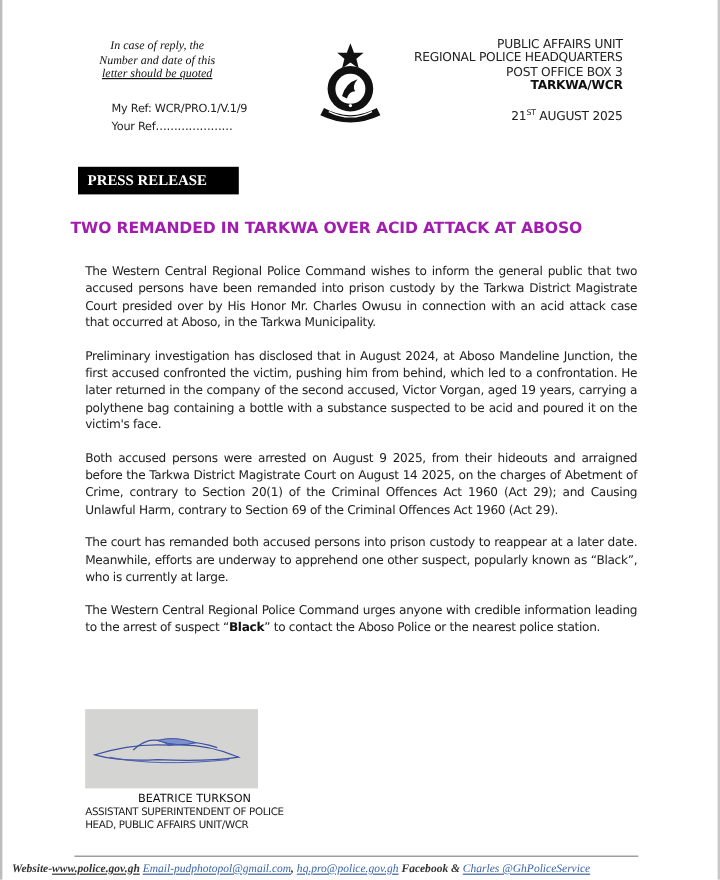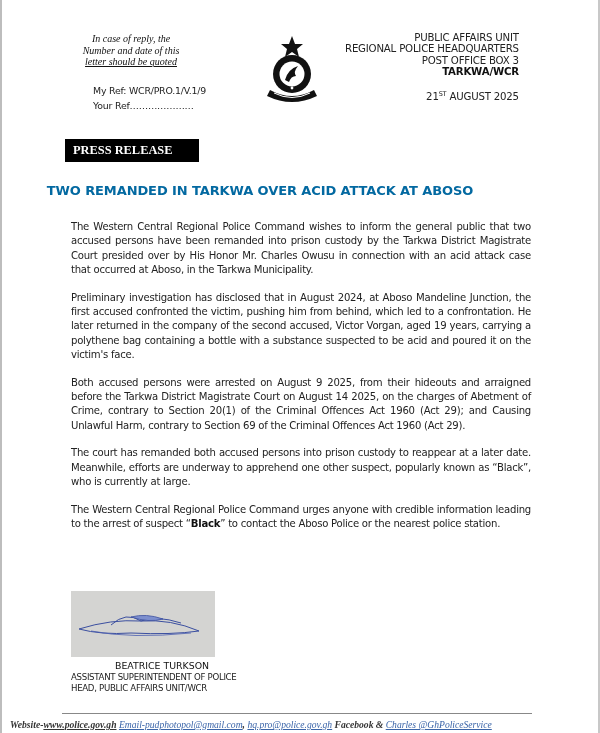--- a/index.html
+++ b/index.html
@@ -31,22 +31,22 @@
   .address sup { font-size: 6.5px; vertical-align: 4px; }
 
   .press-box {
     position: absolute; left: 65px; top: 139px; width: 134px; height: 23px;
     background: #000; color: #fff;
     font-family: "Liberation Serif", serif; font-weight: bold;
     font-size: 12.4px; line-height: 23px; padding-left: 8px; box-sizing: border-box;
   }
 
   .headline {
-    position: absolute; left: 0; width: 520px; top: 183px; text-align: center;
-    font-weight: bold; font-size: 13px; letter-spacing: -0.1px; color: #0369a1;
+    position: absolute; left: 12px; width: 520px; top: 183px; text-align: center;
+    font-weight: bold; font-size: 13px; letter-spacing: -0.1px; color: #a21caf;
   }
 
   .body-text {
     position: absolute; left: 71px; width: 460px; top: 218px;
     font-size: 10.1px; line-height: 14.4px; text-align: justify; color: #222;
     letter-spacing: -0.25px;
   }
   .body-text p { margin: 2px 0 13px 0; }
   .body-text b { color: #111; }
 

